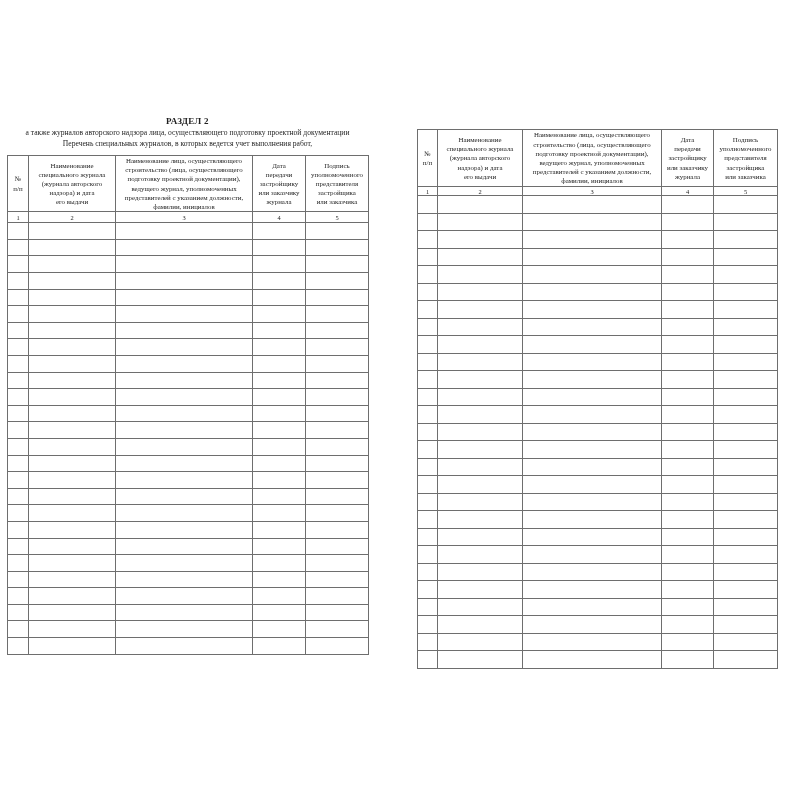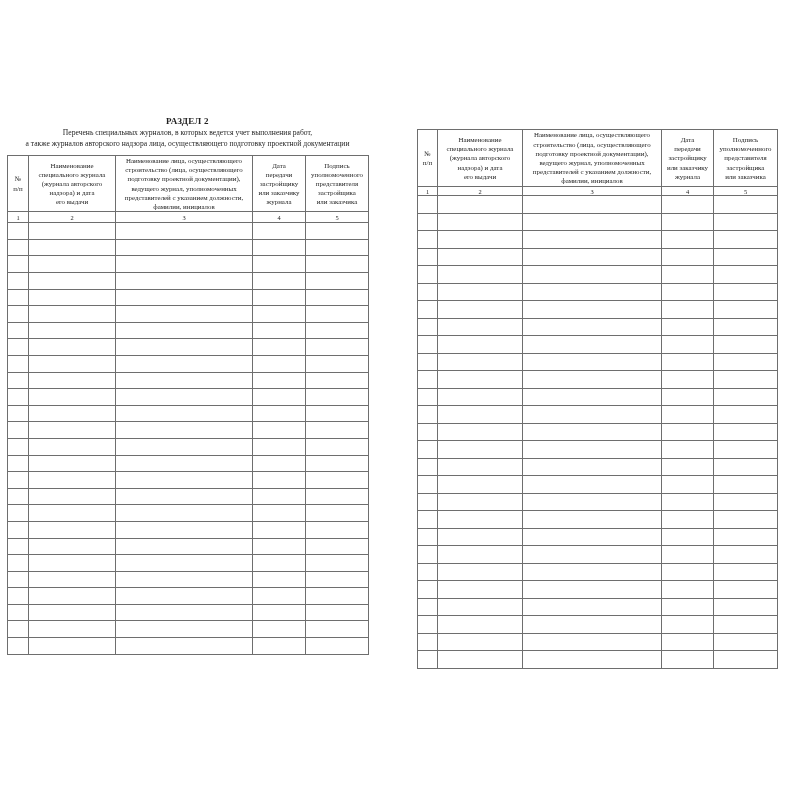--- a/index.html
+++ b/index.html
@@ -66,22 +66,22 @@
   .table-right tbody tr { height: 17.5px; }
   .doc-table tbody td { background: #fff; }
 </style>
 </head>
 <body>
 
 <div class="sheet">
 
   <div class="title-block">
     <div class="section-title">РАЗДЕЛ 2</div>
+    <div class="subtitle">а также журналов авторского надзора лица, осуществляющего подготовку проектной документации</div>
     <div class="subtitle">Перечень специальных журналов, в которых ведется учет выполнения работ,</div>
-    <div class="subtitle">а также журналов авторского надзора лица, осуществляющего подготовку проектной документации</div>
   </div>
 
   <table class="doc-table table-left">
     <colgroup>
       <col style="width:21px">
         <col style="width:87px">
         <col style="width:137px">
         <col style="width:53px">
         <col style="width:63px">
     </colgroup>

